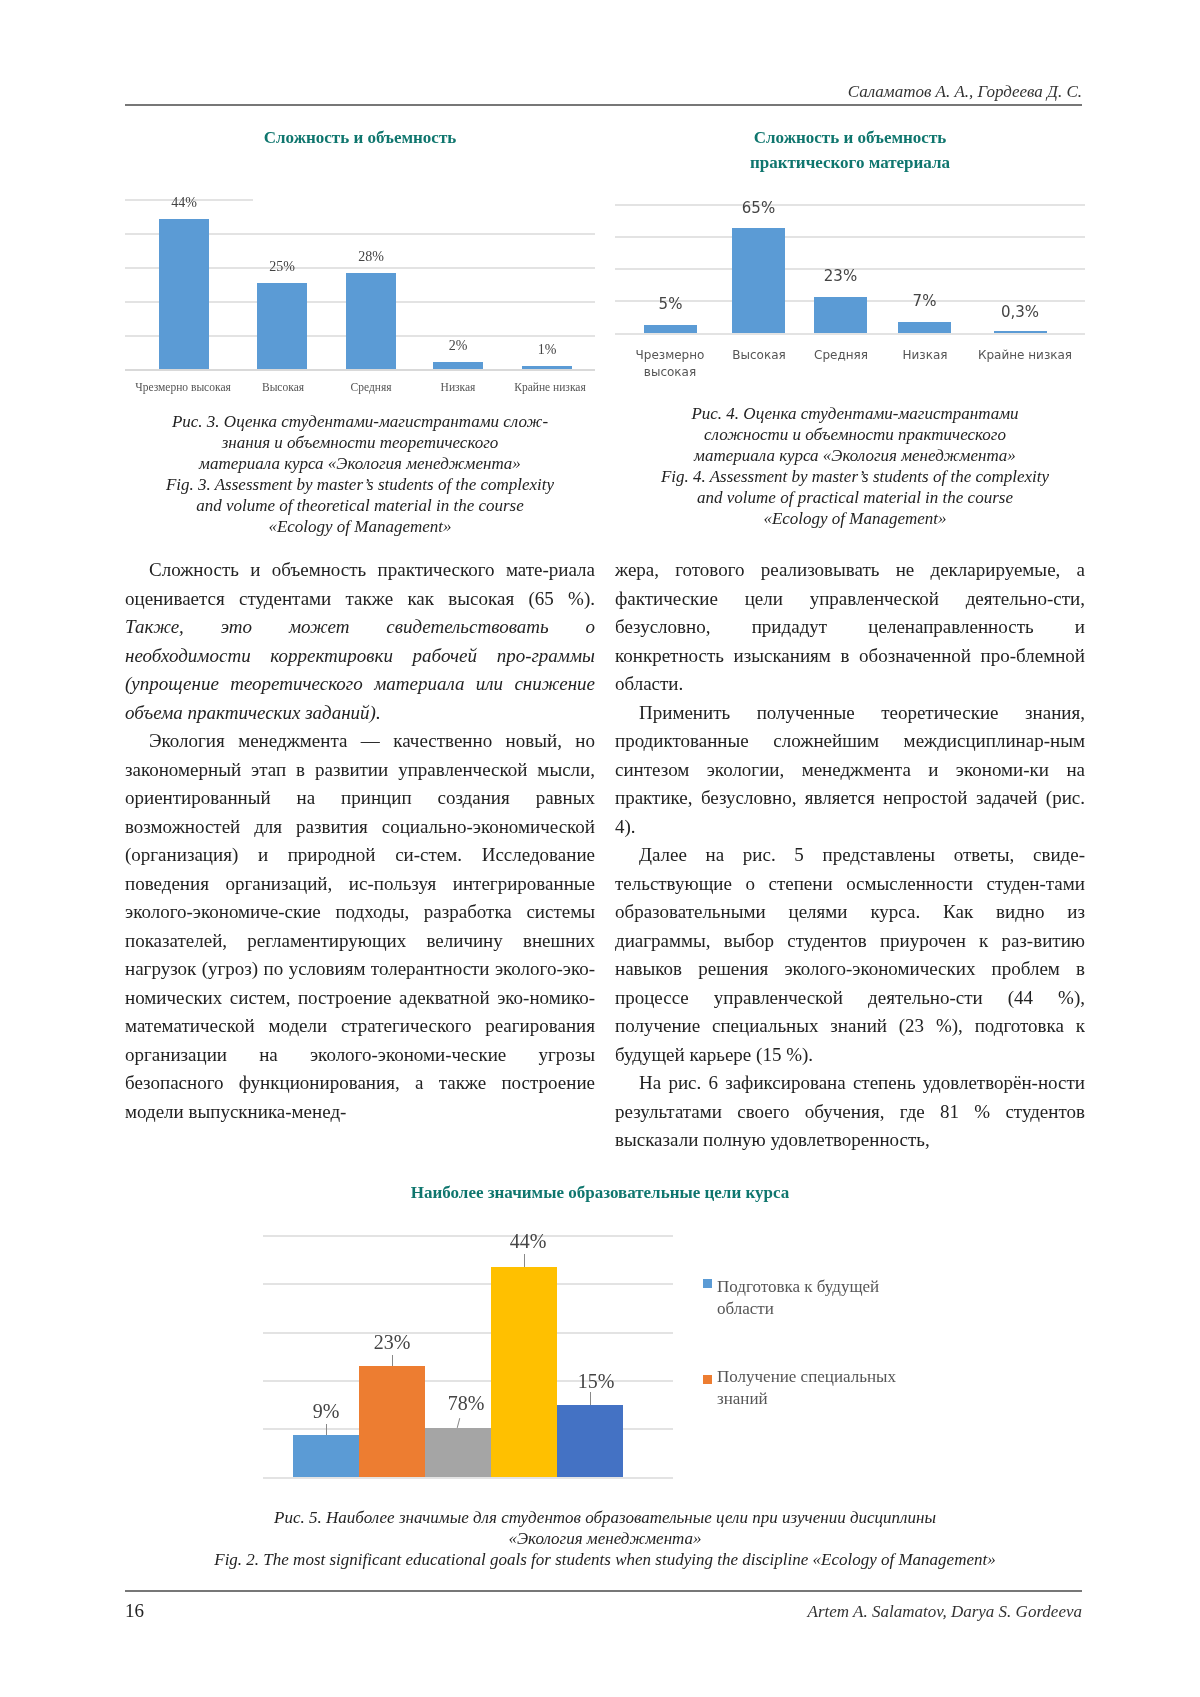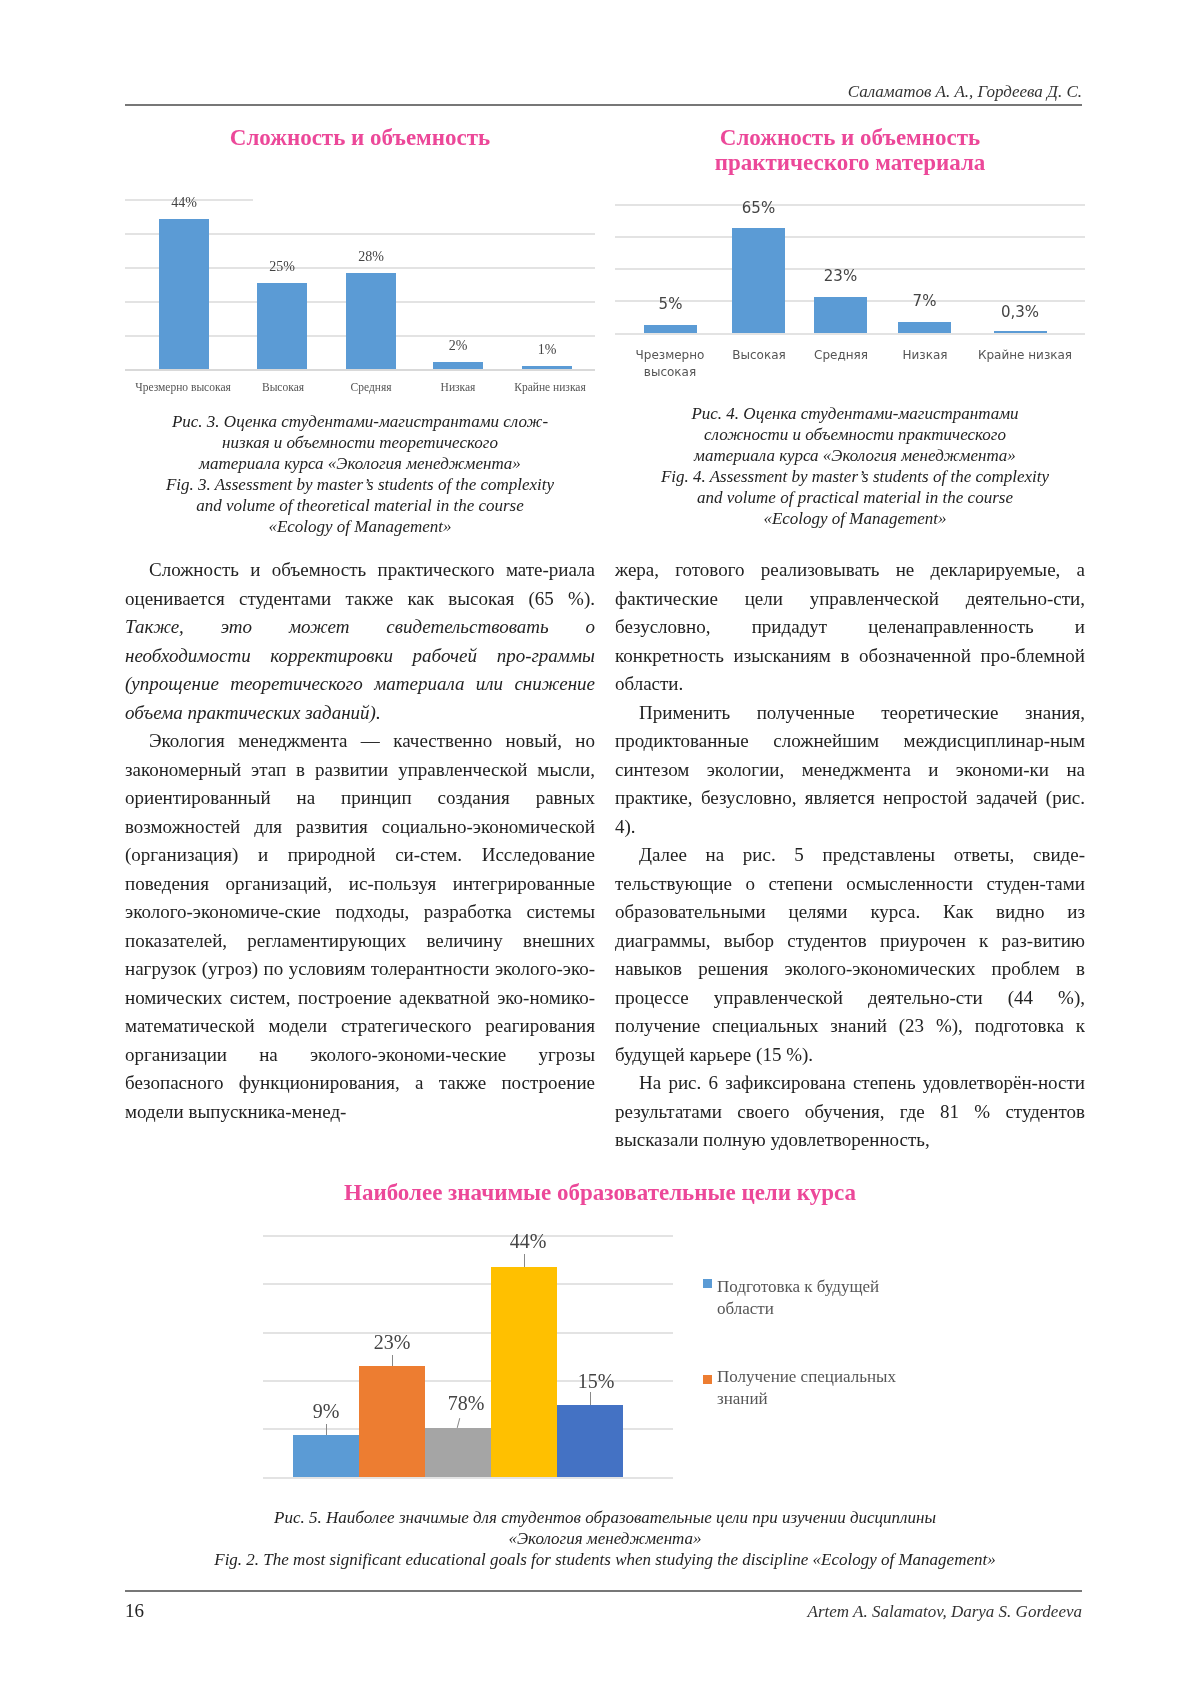--- a/index.html
+++ b/index.html
@@ -1,20 +1,20 @@
 <!DOCTYPE html>
 <html><head>
 <meta charset="utf-8">
 <style>
   html, body { margin:0; padding:0; background:#fff; }
   body { width:1200px; height:1697px; position:relative; overflow:hidden; font-family:"Liberation Serif","DejaVu Serif",serif; color:#222; }
   .abs { position:absolute; }
   .running-head { left:560px; top:82px; width:522px; text-align:right; font-style:italic; font-size:17px; color:#333; }
   .rule { left:125px; width:957px; height:2px; background:#777; }
-  .chart-title { font-weight:bold; font-size:23px; text-align:center; line-height:25px; color:#ec4899; }
+  .chart-title { font-weight:bold; font-size:17px; text-align:center; line-height:25px; color:#0f766e; }
   .grid { position:absolute; height:2px; background:#e3e3e3; }
   .bar { position:absolute; background:#5b9bd5; }
   .lbl { position:absolute; text-align:center; font-size:14px; color:#444; }
   .lbl-sans { position:absolute; text-align:center; font-family:"DejaVu Sans",sans-serif; font-size:15px; color:#444; }
   .cat { position:absolute; text-align:center; font-size:11.5px; color:#555; white-space:nowrap; }
   .cat-sans { position:absolute; text-align:center; font-family:"DejaVu Sans",sans-serif; font-size:12px; color:#555; line-height:17px; }
   .caption { font-style:italic; font-size:17px; text-align:center; line-height:21px; color:#222; }
   .col { font-size:19px; line-height:28.5px; text-align:justify; color:#222; }
   .col p { margin:0; text-indent:24px; }
   .col p.cont { text-indent:0; }
@@ -55,21 +55,21 @@
   <div class="lbl" style="left:397px; width:50px; top:147px;">1%</div>
 
   <div class="cat" style="left:-4px; width:124px; top:186px;">Чрезмерно высокая</div>
   <div class="cat" style="left:118px; width:80px; top:186px;">Высокая</div>
   <div class="cat" style="left:206px; width:80px; top:186px;">Средняя</div>
   <div class="cat" style="left:293px; width:80px; top:186px;">Низкая</div>
   <div class="cat" style="left:377px; width:96px; top:186px;">Крайне низкая</div>
 </div>
 <div class="abs" style="left:112px; top:411px; width:496px;">
   <div class="caption">Рис. 3. Оценка студентами-магистрантами слож-</div>
-  <div class="caption">низкая и объемности теоретического</div>
+  <div class="caption">знания и объемности теоретического</div>
   <div class="caption">материала курса «Экология менеджмента»</div>
   <div class="caption">Fig. 3. Assessment by master’s students of the complexity</div>
   <div class="caption">and volume of theoretical material in the course</div>
   <div class="caption">«Ecology of Management»</div>
 </div>
 
 <div class="abs" style="left:610px; top:125px; width:480px;">
   <div class="chart-title">Сложность и объемность</div>
   <div class="chart-title">практического материала</div>
 </div>

